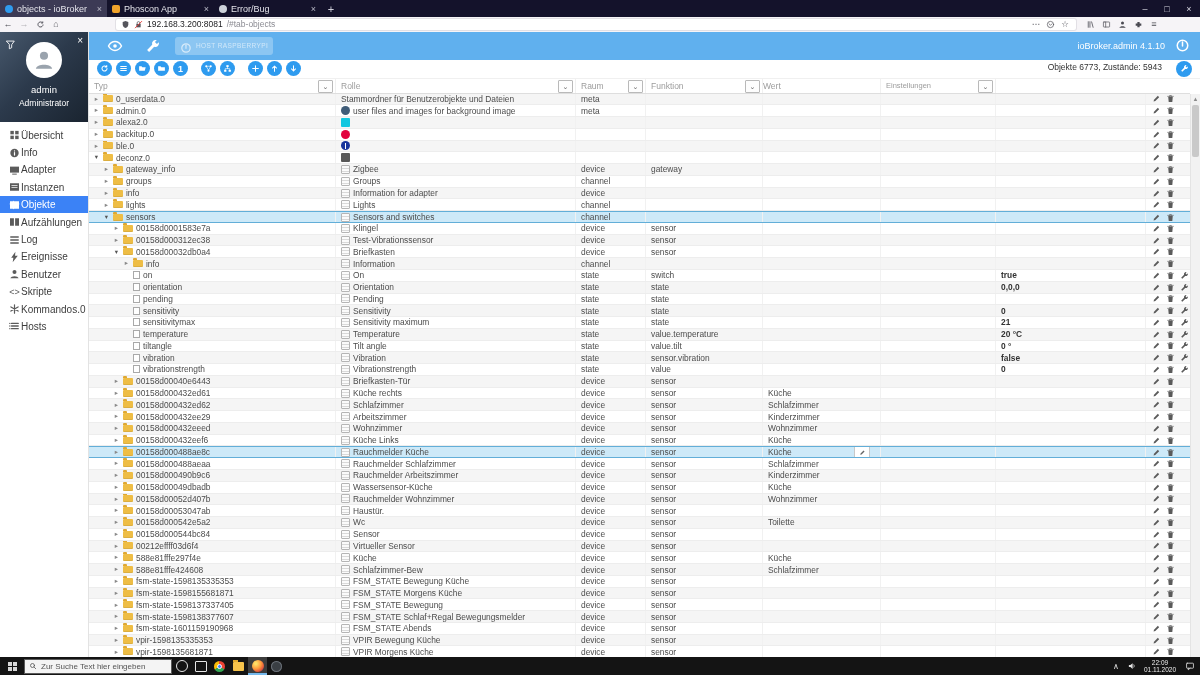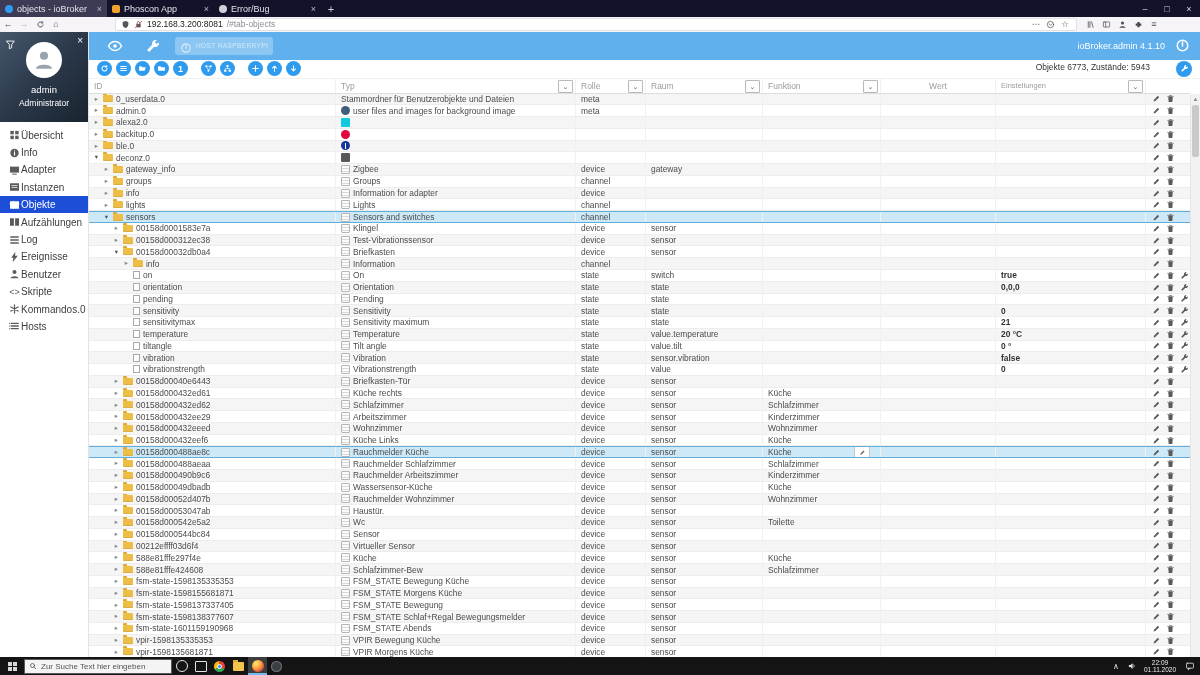--- a/index.html
+++ b/index.html
@@ -38,44 +38,44 @@
     background:linear-gradient(135deg,#47586c 0%,#2c3a4c 45%,#1a2430 100%);}
   .funnel{position:absolute;top:4px;left:5px;width:11px;height:11px;color:#fff;}
   .sbclose{position:absolute;top:3px;right:5px;font-size:10px;color:#fff;}
   .avatar{position:absolute;top:10px;left:50%;transform:translateX(-50%);width:36px;height:36px;border-radius:50%;background:#fff;color:#9aa3ad;display:flex;align-items:center;justify-content:center;}
   .avatar svg{width:24px;height:24px;}
   .uname{position:absolute;top:52px;width:100%;text-align:center;font-size:9.5px;}
   .urole{position:absolute;top:66px;width:100%;text-align:center;font-size:8.5px;}
   .menu{padding-top:5px;}
   .mitem{height:17.4px;display:flex;align-items:center;padding-left:8px;font-size:10px;color:#3d3d3d;cursor:default;}
   .mitem .mi{width:13px;height:12px;color:#5b5b5b;display:flex;align-items:center;justify-content:center;font-size:9px;}
-  .mitem.active{background:#1d4ed8;color:#fff;text-align:right;}
+  .mitem.active{background:#3b82f6;color:#fff;text-align:right;}
   .mitem.active .mi{color:#fff;}
   .main{flex:1;display:flex;flex-direction:column;min-width:0;}
   .appbar{height:28px;background:#60b0ee;display:flex;align-items:center;color:#fff;flex:0 0 28px;}
   .abicon{width:16px;height:16px;margin-left:22px;color:#fff;}
   .abicon:first-child{margin-left:18px;}
   .hostpill{margin-left:14px;height:18px;width:88px;background:rgba(255,255,255,.28);border-radius:3px;display:flex;align-items:center;gap:4px;padding:0 5px;}
   .hostpill .pic{width:12px;height:12px;color:rgba(255,255,255,.65);}
   .hostpill .plabel{font-size:6.5px;letter-spacing:.4px;color:rgba(255,255,255,.6);text-transform:uppercase;white-space:nowrap;overflow:hidden;}
   .abspacer{flex:1;}
   .version{font-size:9px;margin-right:10px;}
   .ablogo{width:15px;height:15px;margin-right:10px;color:#fff;}
   
   .toolbar{height:18px;flex:0 0 18px;display:flex;align-items:center;padding-left:4px;position:relative;border-bottom:1px solid #f0f0f0;}
   .tbtn{width:15px;height:15px;border-radius:50%;background:#2e9bef;color:#fff;margin-left:4px;display:flex;align-items:center;justify-content:center;font-size:9px;font-weight:bold;}
   .tbtn svg{width:9px;height:9px;}
   .tbtn.gap{margin-left:13px;}
-  .counts{position:absolute;right:50px;top:2px;font-size:8.5px;color:#333;}
+  .counts{position:absolute;right:38px;top:2px;font-size:8.5px;color:#333;}
   .colsettings{position:absolute;right:8px;top:1px;width:16px;height:16px;border-radius:50%;background:#2e9bef;color:#fff;display:flex;align-items:center;justify-content:center;}
   .colsettings svg{width:9px;height:9px;}
   
   .thead{height:14px;flex:0 0 14px;display:grid;grid-template-columns:247px 240px 70px 117px 118px 115px 150px 45px;margin-right:10px;font-size:8.5px;color:#9c9c9c;border-bottom:1px solid #dedede;}
   .thead .hc{position:relative;display:flex;align-items:center;padding-left:5px;border-right:1px solid #f0f0f0;overflow:hidden;}
-  .thead .hc.center{justify-content:center;padding-left:0;}
+  .thead .hc.center{justify-content:flex-start;padding-left:0;}
   .thead .hc.small{font-size:7.5px;}
   .filtersel{position:absolute;right:2px;top:1px;width:13px;height:11px;background:#fdfdfd;border:1px solid #b9b9b9;border-radius:1px;display:flex;align-items:center;justify-content:center;font-size:7px;color:#666;line-height:1;}
   .rows{flex:1;position:relative;overflow:hidden;}
   .row{display:grid;grid-template-columns:247px 240px 70px 117px 118px 115px 150px 45px;margin-right:10px;height:11.78px;font-size:8.4px;color:#4c4c4c;border-bottom:1px solid #ededed;box-sizing:border-box;}
   .row:nth-child(odd){background:#f5f5f5;}
   .row.selected,.row.selected:nth-child(odd){background:#cde9f8;border-top:1px solid #62aed8;border-bottom:1px solid #62aed8;}
   .c{display:flex;align-items:center;gap:3px;padding-left:5px;white-space:nowrap;overflow:hidden;border-right:1px solid #f1f1f1;}
   .arrow{width:7px;flex:0 0 7px;color:#8a8a8a;font-size:6.5px;text-align:center;line-height:1;}
   .arrow.open{color:#555;}
   .fold{width:10px;height:7px;flex:0 0 10px;background:#eebd45;border-radius:1px;position:relative;box-shadow:inset 0 -1px 0 rgba(0,0,0,.08);}
@@ -422,23 +422,20 @@
         <span class="counts">Objekte 6773, Zustände: 5943</span>
         <span class="colsettings">
             <svg viewBox="0 0 16 16" width="100%" height="100%" fill="none" stroke="currentColor" stroke-width="1.5" stroke-linecap="round" stroke-linejoin="round">
               <path d="M13.8 4.2a3.6 3.6 0 0 1-4.6 4.6L4.1 13.9 2.1 11.9 7.2 6.8A3.6 3.6 0 0 1 11.8 2.2L9.9 4.1l2 2 1.9-1.9z" fill="currentColor" stroke="none"></path>
             </svg>
           </span>
       </div>
 
       <div class="thead" id="thead">
           <div class="hc">
-            <span>ID</span>
-          </div>
-          <div class="hc">
             <span>Typ</span>
             <span class="filtersel">⌄</span>
           </div>
           <div class="hc">
             <span>Rolle</span>
             <span class="filtersel">⌄</span>
           </div>
           <div class="hc">
             <span>Raum</span>
             <span class="filtersel">⌄</span>

